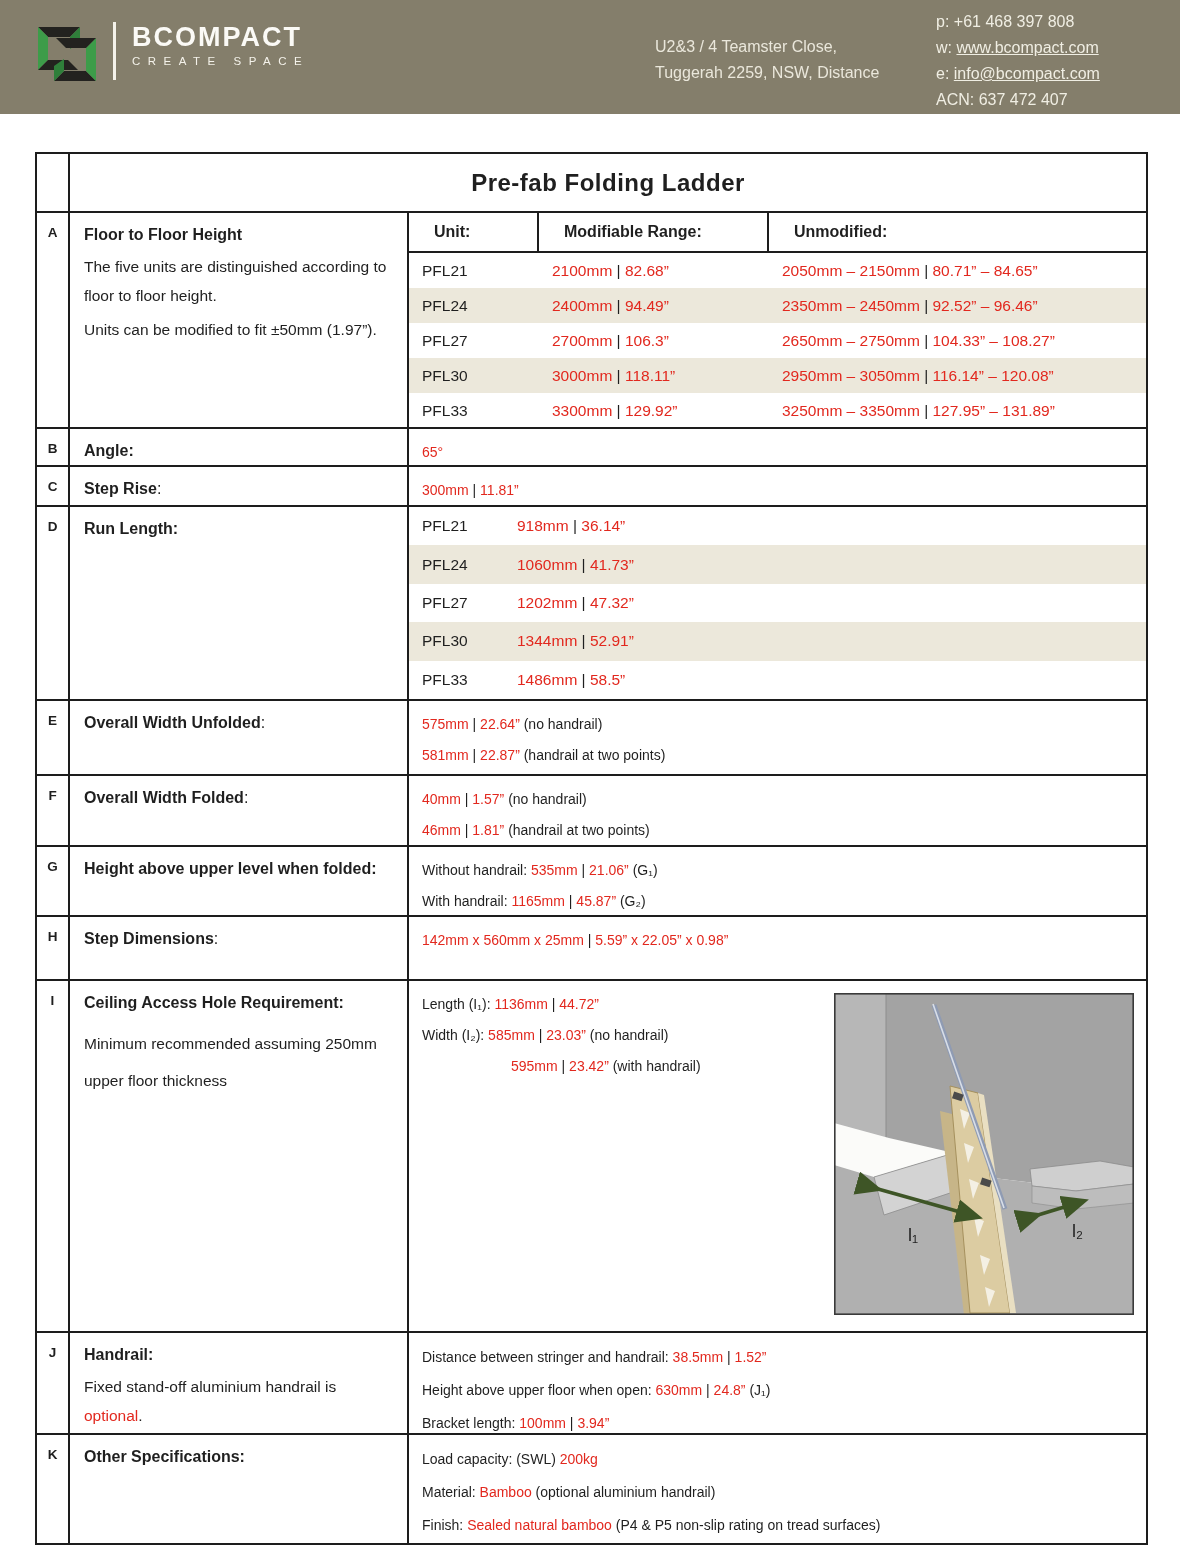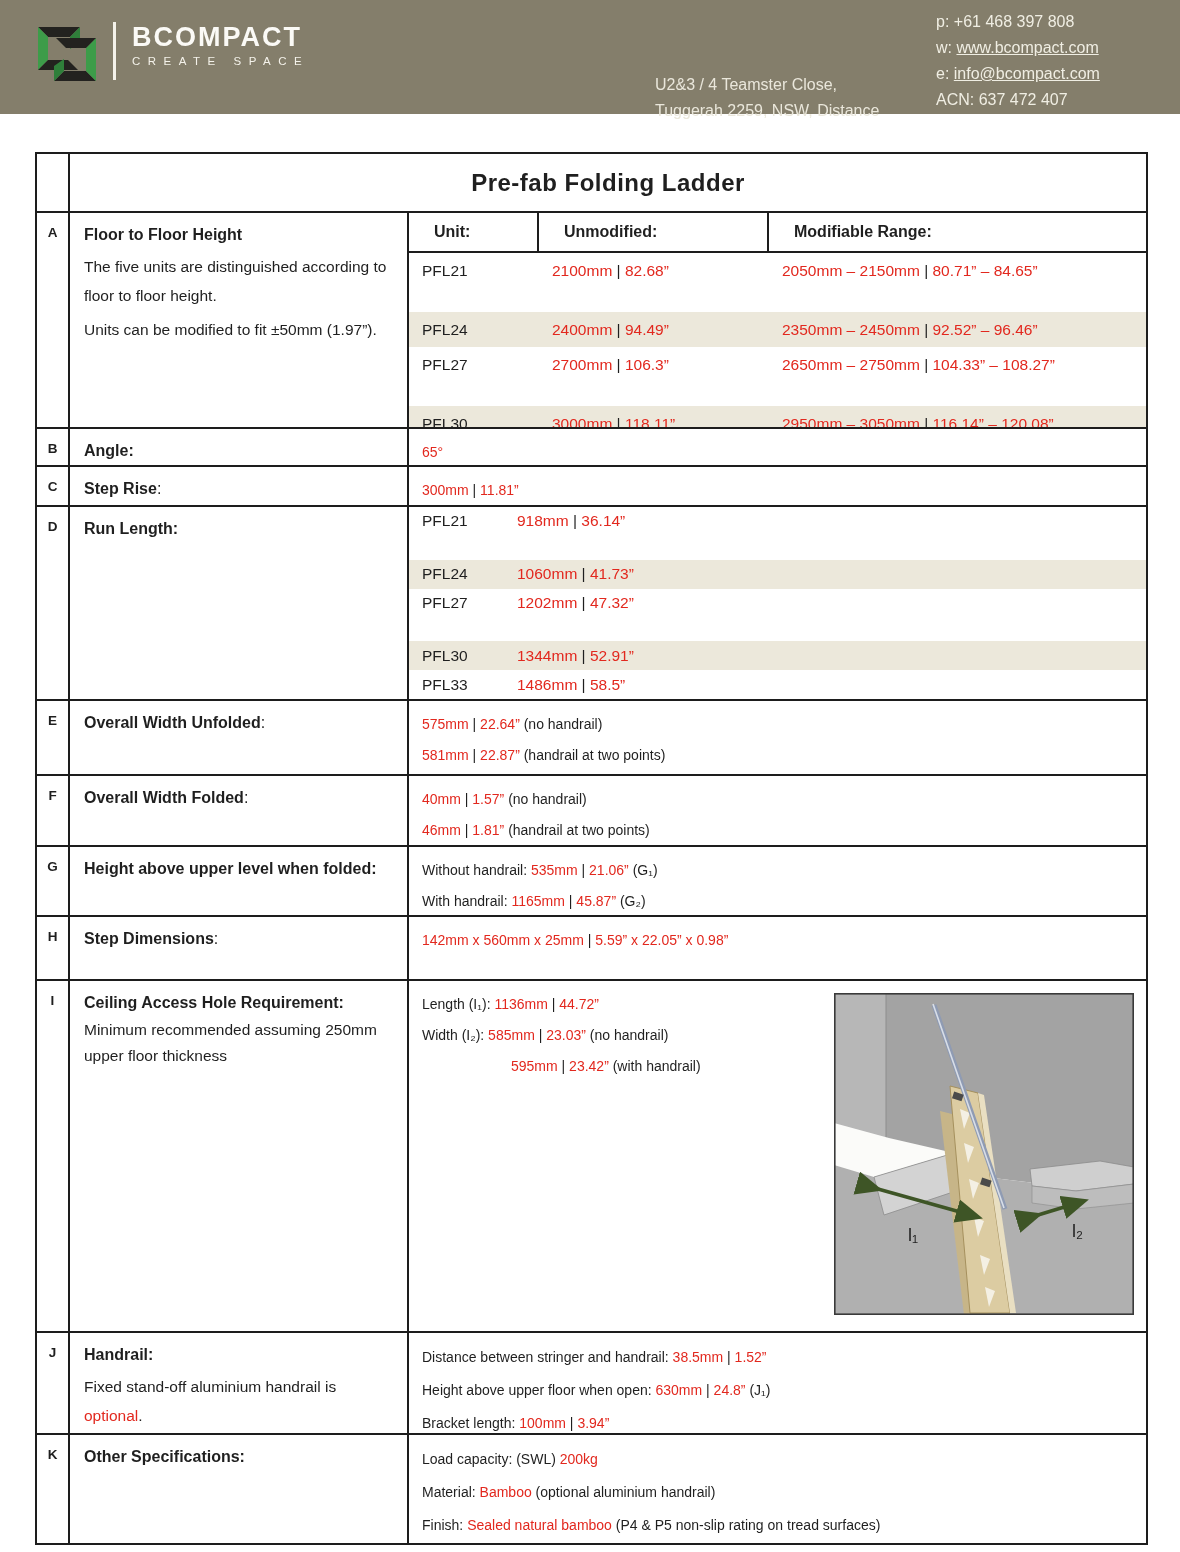--- a/index.html
+++ b/index.html
@@ -16,21 +16,21 @@
     width:1180px;height:1552px;margin:0;overflow:hidden;position:relative;
     font-family:"Liberation Sans","DejaVu Sans",sans-serif;color:var(--ink);
   }
   
   .topbar{position:absolute;left:0;top:0;width:1180px;height:114px;background:var(--olive);}
   .brand{position:absolute;left:35px;top:22px;display:flex;align-items:flex-start;}
   .logo-svg{display:block;}
   .brand-divider{width:3px;height:58px;background:#f4f2ea;margin:0 16px 0 14px;}
   .brand-name{color:#fbfaf6;font-size:27px;font-weight:bold;letter-spacing:2px;line-height:30px;}
   .brand-tagline{color:#f4f2ea;font-size:11.5px;letter-spacing:7.5px;margin-top:3px;}
-  .addr{position:absolute;left:655px;top:34px;color:#eae7db;font-size:16px;line-height:26px;margin-top:38px;}
+  .addr{position:absolute;left:655px;top:34px;color:#eae7db;font-size:16px;line-height:26px;}
   .contact{position:absolute;left:936px;top:9px;color:#f0eee3;font-size:16px;line-height:26px;}
   .contact a{color:#f0eee3;text-decoration:underline;cursor:pointer;}
   
   .spec-table{
     position:absolute;left:35px;top:152px;width:1113px;
     border:2px solid var(--line);background:#fff;
   }
   .row{display:grid;grid-template-columns:33px 339px 1fr;}
   .row + .row{border-top:2px solid var(--line);}
   .letter-cell{
@@ -57,21 +57,21 @@
   .h-e{height:75px;} .h-f{height:71px;} .h-g{height:70px;} .h-h{height:64px;}
   .h-i{height:352px;} .h-j{height:102px;} .h-k{height:110px;}
   
   .unit-header{display:grid;grid-template-columns:130px 230px 1fr;height:40px;
     border-bottom:2px solid var(--line);font-weight:bold;font-size:16px;}
   .unit-header > div{display:flex;align-items:center;padding-left:25px;}
   .unit-header > div:nth-child(-n+2){border-right:2px solid var(--line);}
   .unit-row{display:grid;grid-template-columns:130px 230px 1fr;height:35px;
     font-size:15.5px;align-items:center;}
   .unit-row > div{padding-left:13px;white-space:nowrap;}
-  .stripe{background:var(--stripe);margin-top:24px;}
+  .stripe{background:var(--stripe);}
   
   .run-rows{display:flex;flex-direction:column;height:100%;}
   .run-row{flex:1;display:grid;grid-template-columns:95px 1fr;align-items:center;
     font-size:15.5px;}
   .run-row > div{padding-left:13px;white-space:nowrap;}
   
   .diagram{position:absolute;top:12px;right:12px;width:300px;height:404px;border-radius:10px;}
 </style>
 </head>
 <body>
@@ -116,22 +116,22 @@
   <div class="row h-a">
     <div class="letter-cell">A</div>
     <div class="desc-cell">
       <div class="desc-title">Floor to Floor Height</div>
       <p>The five units are distinguished according to floor to floor height.</p>
       <p>Units can be modified to fit ±50mm (1.97”).</p>
     </div>
     <div class="value-cell">
       <div class="unit-header">
         <div>Unit:</div>
+        <div>Modifiable Range:</div>
         <div>Unmodified:</div>
-        <div>Modifiable Range:</div>
       </div>
       <div class="unit-row">
         <div>PFL21</div>
         <div><span class="seg-red">2100mm</span><span class="seg-dark"> | </span><span class="seg-red">82.68”</span></div>
         <div><span class="seg-red">2050mm – 2150mm</span><span class="seg-dark"> | </span><span class="seg-red">80.71” – 84.65”</span></div>
       </div>
       <div class="unit-row stripe">
         <div>PFL24</div>
         <div><span class="seg-red">2400mm</span><span class="seg-dark"> | </span><span class="seg-red">94.49”</span></div>
         <div><span class="seg-red">2350mm – 2450mm</span><span class="seg-dark"> | </span><span class="seg-red">92.52” – 96.46”</span></div>
@@ -245,21 +245,21 @@
     </div>
     <div class="value-cell value-pad">
       <div class="spec-line"><span class="seg-red">142mm x 560mm x 25mm</span><span class="seg-dark"> | </span><span class="seg-red">5.59” x 22.05” x 0.98”</span></div>
     </div>
   </div>
 
   <div class="row h-i">
     <div class="letter-cell">I</div>
     <div class="desc-cell">
       <div class="desc-title">Ceiling Access Hole Requirement:</div>
-      <p style="line-height:26px;margin-top:2px;">Minimum recommended assuming 250mm upper floor thickness</p>
+      <p style="line-height:37px;margin-top:10px;">Minimum recommended assuming 250mm upper floor thickness</p>
     </div>
     <div class="value-cell value-pad">
       <div class="spec-line"><span class="seg-dark">Length (I₁): </span><span class="seg-red">1136mm</span><span class="seg-dark"> | </span><span class="seg-red">44.72”</span></div>
       <div class="spec-line"><span class="seg-dark">Width (I₂): </span><span class="seg-red">585mm</span><span class="seg-dark"> | </span><span class="seg-red">23.03”</span><span class="seg-dark"> (no handrail)</span></div>
       <div class="spec-line indent"><span class="seg-red">595mm</span><span class="seg-dark"> | </span><span class="seg-red">23.42”</span><span class="seg-dark"> (with handrail)</span></div>
 
       <div class="diagram">
         <svg width="300" height="322" viewBox="0 0 300 322">
           <defs>
             <marker id="ah" markerWidth="9" markerHeight="9" refX="6.5" refY="3.5" orient="auto">

